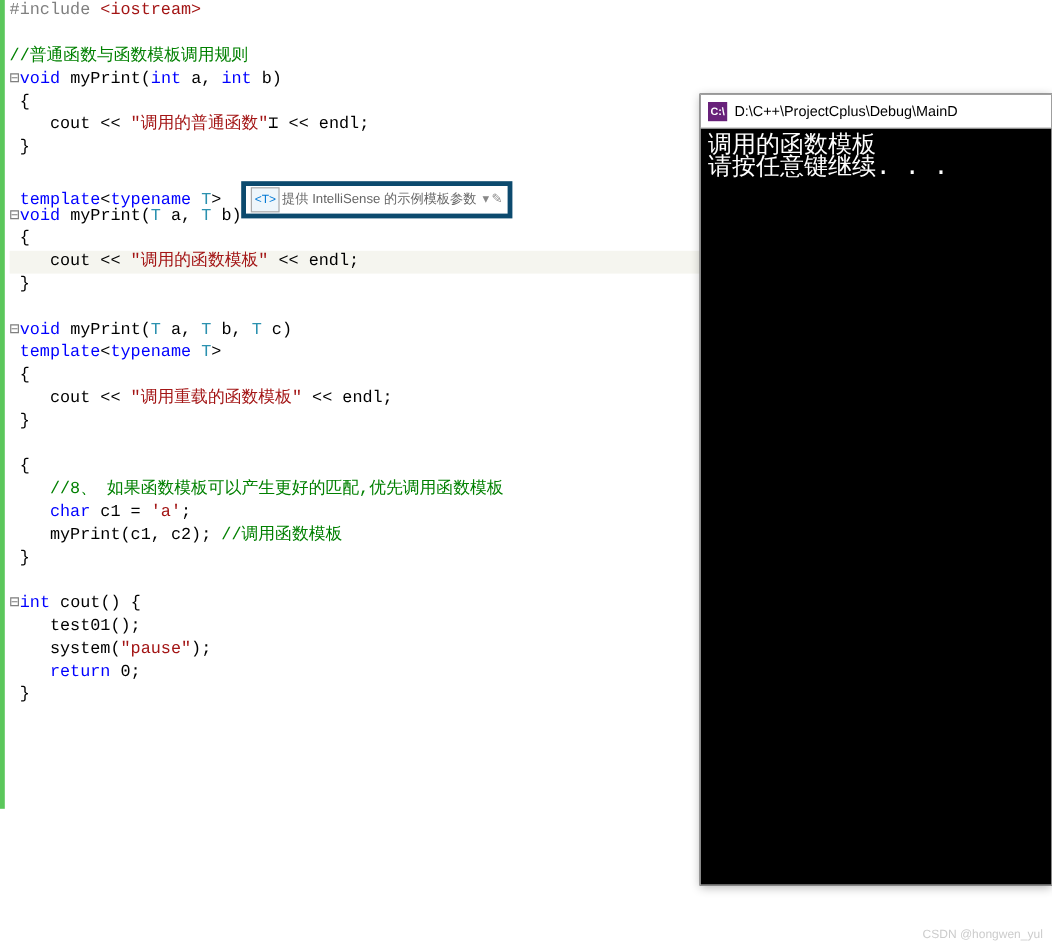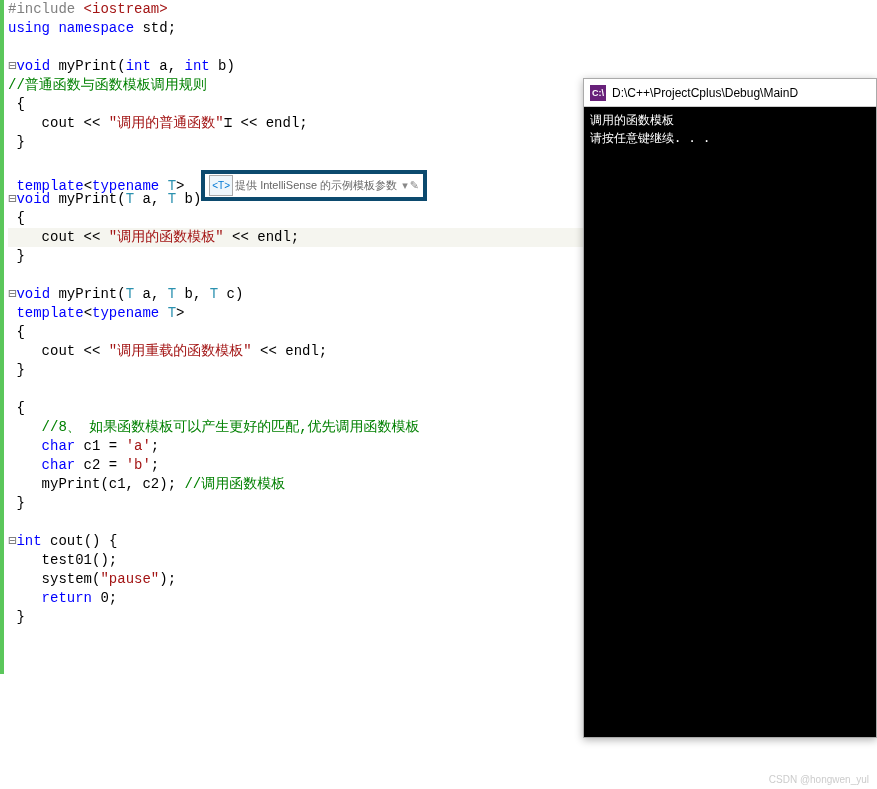--- a/index.html
+++ b/index.html
@@ -118,63 +118,61 @@
       align-items: center;
       justify-content: center;
       font-size: 9px;
       font-weight: bold;
       margin-right: 6px;
     }
     .console-body {
       padding: 4px 6px;
       color: #ffffff;
       font-family: "NSimSun", SimSun, monospace;
-      font-size: 12px;
+      font-size: 20px;
       line-height: 18px;
     }
     .watermark {
       position: absolute;
       right: 8px;
       bottom: 4px;
       color: #cccccc;
       font-family: Arial, sans-serif;
       font-size: 10px;
     }
   </style>
 </head>
 <body>
 
 <div class="code-editor">
   <div class="gutter"></div>
   <div class="code-content">
     <div class="code-line"><span class="kw-preprocessor">#include</span><span class="kw-include"> &lt;iostream&gt;</span></div>
-    <div class="code-line"><span class="kw-blue">using</span> <span class="kw-blue">namespace</span><span class="kw-identifier"> std;</span></div>
     <div class="code-line"></div>
+    <div class="code-line"><span class="kw-comment">//普通函数与函数模板调用规则</span></div>
     <div class="code-line"><span class="fold-marker">⊟</span><span class="kw-blue">void</span><span class="kw-func"> myPrint</span><span class="kw-paren">(</span><span class="kw-blue">int</span><span class="kw-identifier"> a, </span><span class="kw-blue">int</span><span class="kw-identifier"> b)</span></div>
-    <div class="code-line"><span class="kw-comment">//普通函数与函数模板调用规则</span></div>
     <div class="code-line"> <span class="kw-identifier">{</span></div>
     <div class="code-line"><span class="kw-identifier">    cout &lt;&lt; </span><span class="kw-string">"调用的普通函数"</span><span class="text-cursor" style="position:relative;">⌶</span><span class="kw-identifier"> &lt;&lt; endl;</span></div>
     <div class="code-line"> <span class="kw-identifier">}</span></div>
     <div class="code-line"></div>
     <div class="code-line"> <span class="kw-blue">template</span><span class="kw-identifier">&lt;</span><span class="kw-blue">typename</span> <span class="kw-type">T</span><span class="kw-identifier">&gt;</span>  <span class="intellisense-tooltip"><span class="intellisense-icon">&lt;T&gt;</span><span>提供 IntelliSense 的示例模板参数</span> <span class="intellisense-arrow">▾</span><span class="intellisense-arrow">✎</span></span></div>
     <div class="code-line"><span class="fold-marker">⊟</span><span class="kw-blue">void</span><span class="kw-func"> myPrint</span><span class="kw-paren">(</span><span class="kw-type">T</span><span class="kw-identifier"> a, </span><span class="kw-type">T</span><span class="kw-identifier"> b)</span></div>
     <div class="code-line"> <span class="kw-identifier">{</span></div>
     <div class="code-line highlight-line"><span class="kw-identifier">    cout &lt;&lt; </span><span class="kw-string">"调用的函数模板"</span><span class="kw-identifier"> &lt;&lt; endl;</span></div>
     <div class="code-line"> <span class="kw-identifier">}</span></div>
     <div class="code-line"></div>
     <div class="code-line"><span class="fold-marker">⊟</span><span class="kw-blue">void</span><span class="kw-func"> myPrint</span><span class="kw-paren">(</span><span class="kw-type">T</span><span class="kw-identifier"> a, </span><span class="kw-type">T</span><span class="kw-identifier"> b, </span><span class="kw-type">T</span><span class="kw-identifier"> c)</span></div>
     <div class="code-line"> <span class="kw-blue">template</span><span class="kw-identifier">&lt;</span><span class="kw-blue">typename</span> <span class="kw-type">T</span><span class="kw-identifier">&gt;</span></div>
     <div class="code-line"> <span class="kw-identifier">{</span></div>
     <div class="code-line"><span class="kw-identifier">    cout &lt;&lt; </span><span class="kw-string">"调用重载的函数模板"</span><span class="kw-identifier"> &lt;&lt; endl;</span></div>
     <div class="code-line"> <span class="kw-identifier">}</span></div>
     <div class="code-line"></div>
     <div class="code-line"> <span class="kw-identifier">{</span></div>
     <div class="code-line">    <span class="kw-comment">//8、 如果函数模板可以产生更好的匹配,优先调用函数模板</span></div>
     <div class="code-line">    <span class="kw-blue">char</span><span class="kw-identifier"> c1 = </span><span class="kw-string">'a'</span><span class="kw-identifier">;</span></div>
-    <div class="code-line">    <span class="kw-blue">char</span><span class="kw-identifier"> c2 = </span><span class="kw-string">'b'</span><span class="kw-identifier">;</span></div>
     <div class="code-line"><span class="kw-identifier">    myPrint(c1, c2); </span><span class="kw-comment">//调用函数模板</span></div>
     <div class="code-line"> <span class="kw-identifier">}</span></div>
     <div class="code-line"></div>
     <div class="code-line"><span class="fold-marker">⊟</span><span class="kw-blue">int</span><span class="kw-func"> cout</span><span class="kw-identifier">()</span><span class="kw-identifier"> {</span></div>
     <div class="code-line"><span class="kw-identifier">    test01();</span></div>
     <div class="code-line"><span class="kw-identifier">    system(</span><span class="kw-string">"pause"</span><span class="kw-identifier">);</span></div>
     <div class="code-line">    <span class="kw-blue">return</span><span class="kw-identifier"> 0;</span></div>
     <div class="code-line"> <span class="kw-identifier">}</span></div>
   </div>
 </div>

